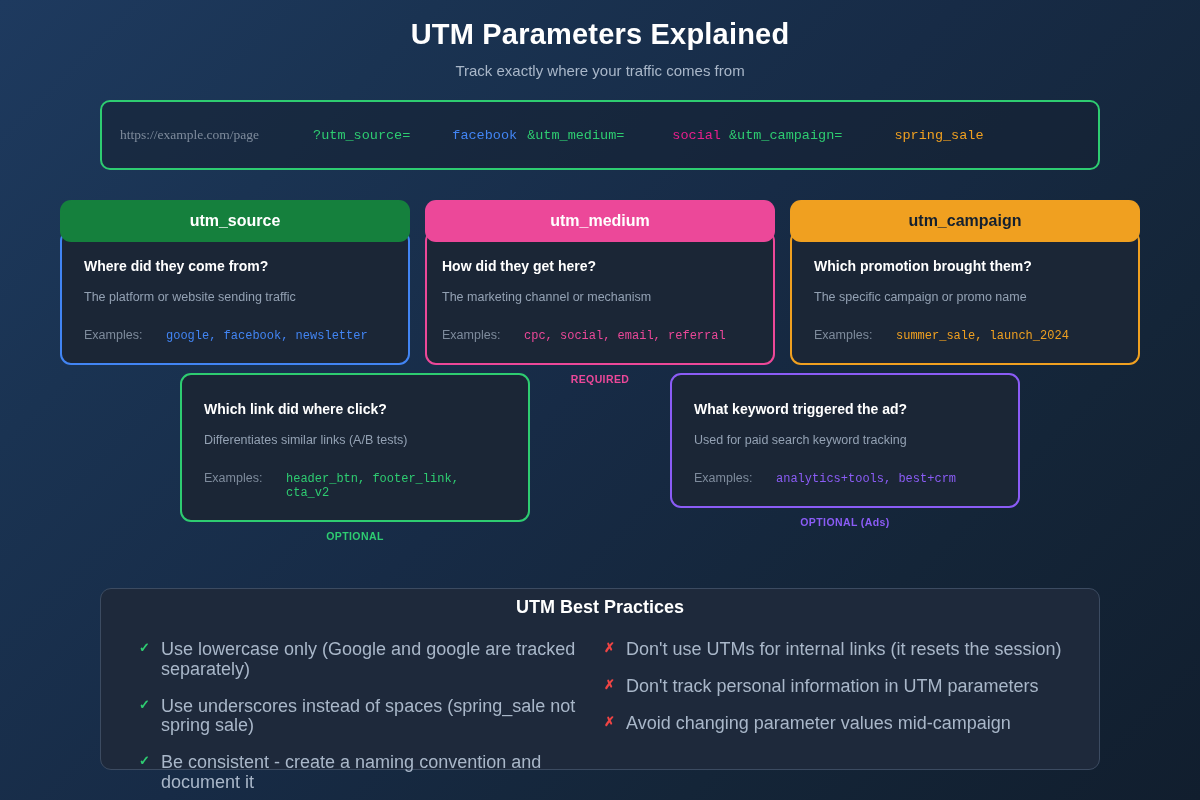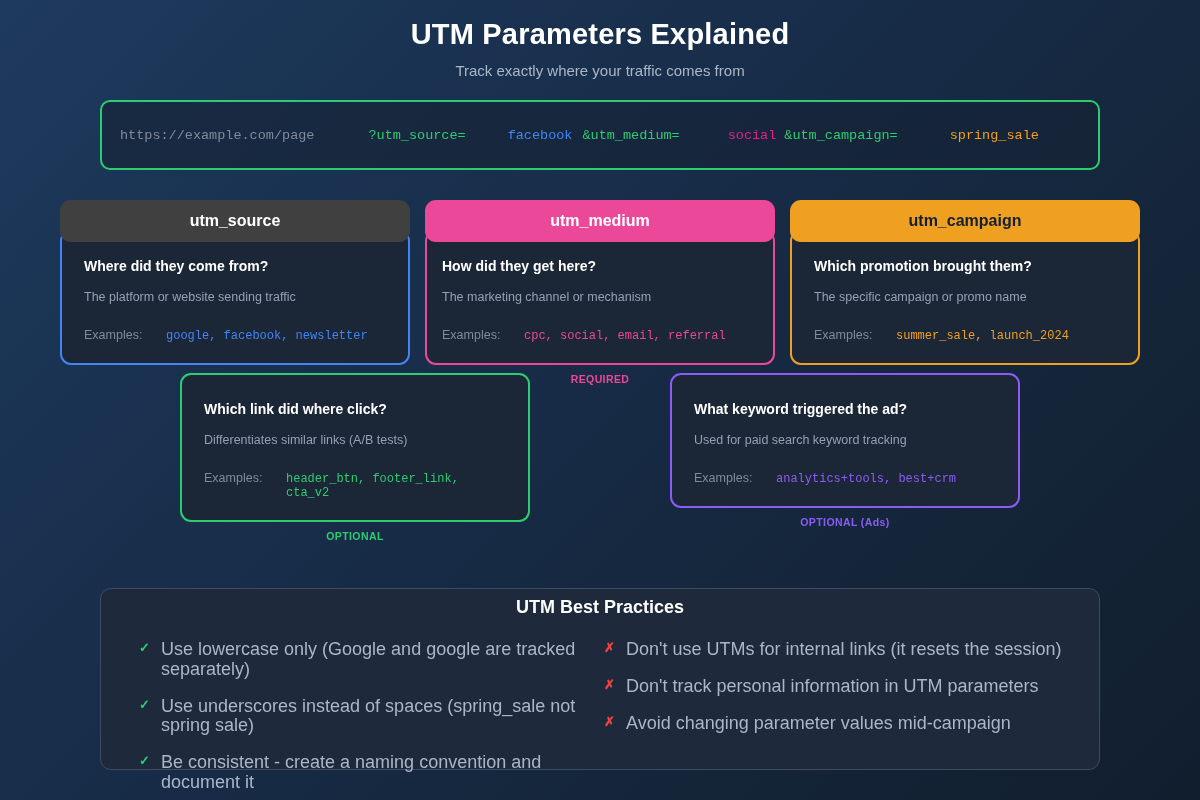--- a/index.html
+++ b/index.html
@@ -43,21 +43,21 @@
     height: 70px;
     border: 2px solid #2ecc71;
     border-radius: 10px;
     background: rgba(22, 33, 50, 0.55);
     display: flex;
     align-items: center;
     font-family: "Liberation Mono", monospace;
     font-size: 13.5px;
   }
   .url-seg { white-space: pre; }
-  .url-base   { color: #7e8b9c; margin-left: 18px; }
+  .url-base   { color: #7e8b9c; margin-left: 18px; font-family: Liberation Serif, serif; }
   .url-key    { color: #2ecc71; }
   .url-source { color: #4285f4; }
   .url-medium { color: #e91e8c; }
   .url-campaign { color: #f0a020; }
   .sp-1 { display: inline-block; width: 54px; }
   .sp-2 { display: inline-block; width: 42px; }
   .sp-3 { display: inline-block; width: 48px; }
   .sp-4 { display: inline-block; width: 52px; }
 
   
@@ -113,21 +113,21 @@
   }
   .card-badge {
     text-align: center;
     font-size: 10.5px;
     font-weight: bold;
     margin-top: 8px;
     letter-spacing: 0.4px;
   }
 
   
-  .c-source  .card-header { background: #404040; color: #ffffff; }
+  .c-source  .card-header { background: #15803d; color: #ffffff; }
   .c-source  .card-body   { border-color: #4285f4; }
   .c-source  .card-ex-values, .c-source .card-badge { color: #4285f4; }
 
   .c-medium  .card-header { background: #ec4899; color: #ffffff; }
   .c-medium  .card-body   { border-color: #ec4899; padding-left: 15px; }
   .c-medium  .card-ex-values, .c-medium .card-badge { color: #ec4899; text-align: center; }
 
   .c-campaign .card-header { background: #f0a020; color: #14202f; }
   .c-campaign .card-body   { border-color: #f0a020; }
   .c-campaign .card-ex-values, .c-campaign .card-badge { color: #f0a020; }

